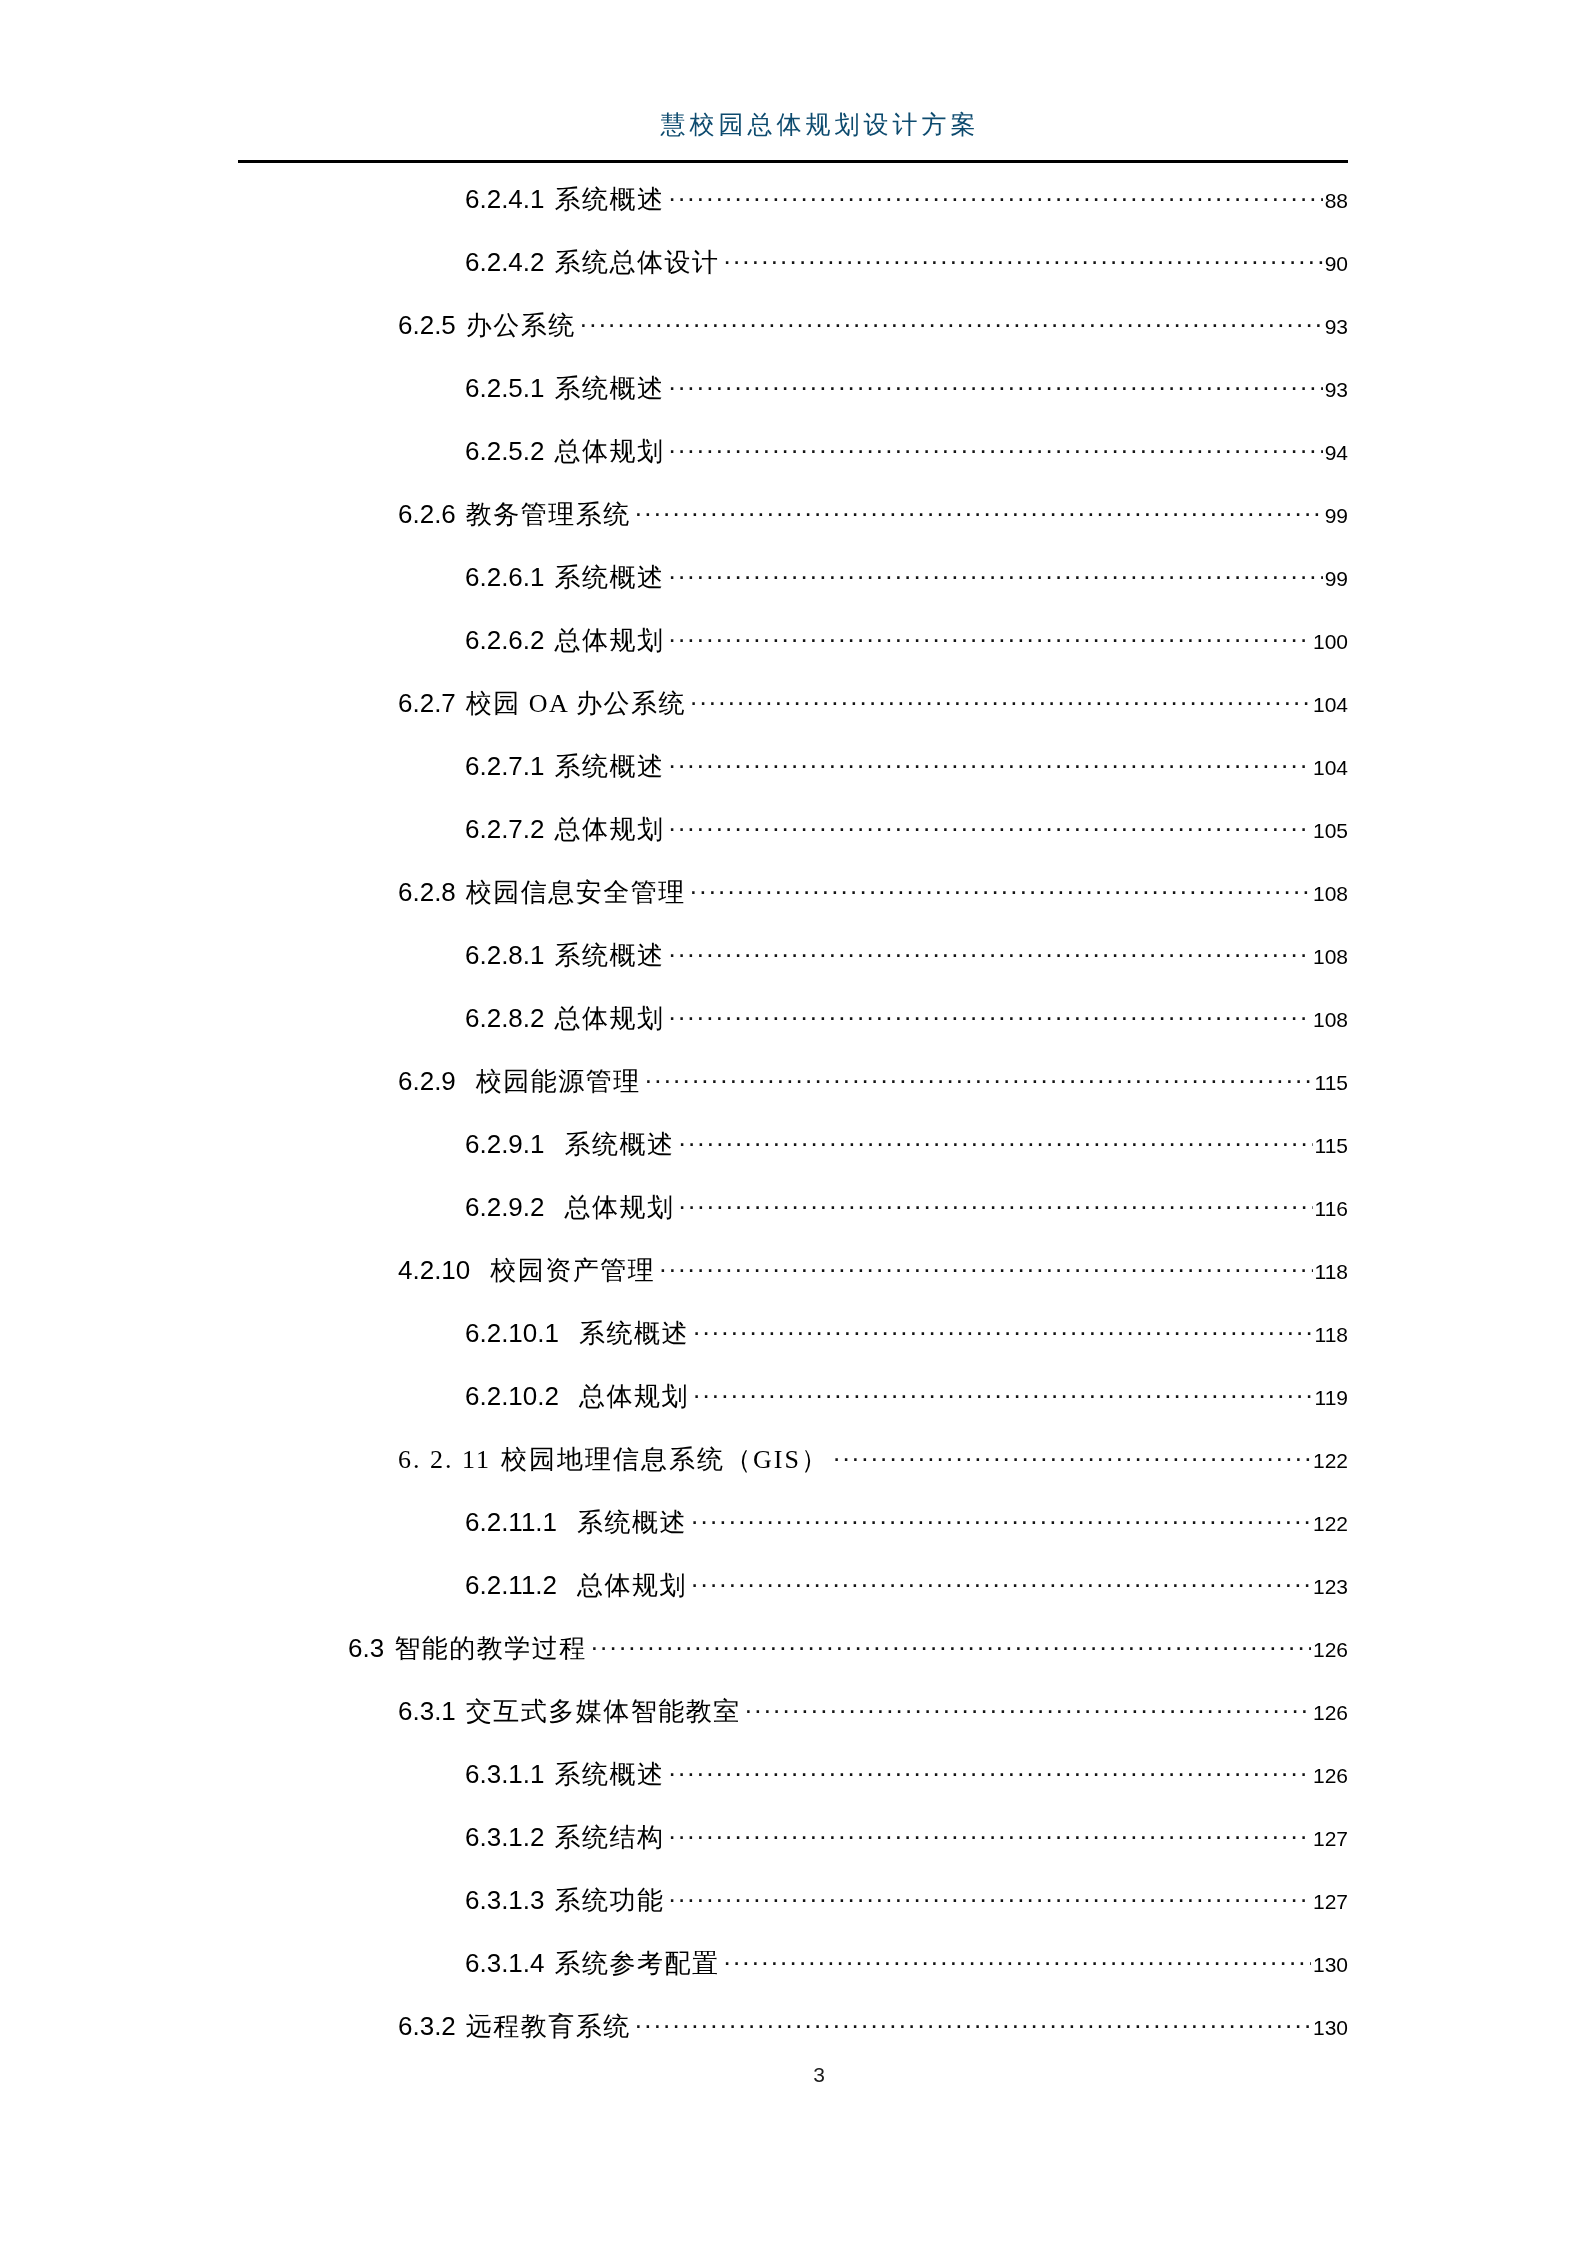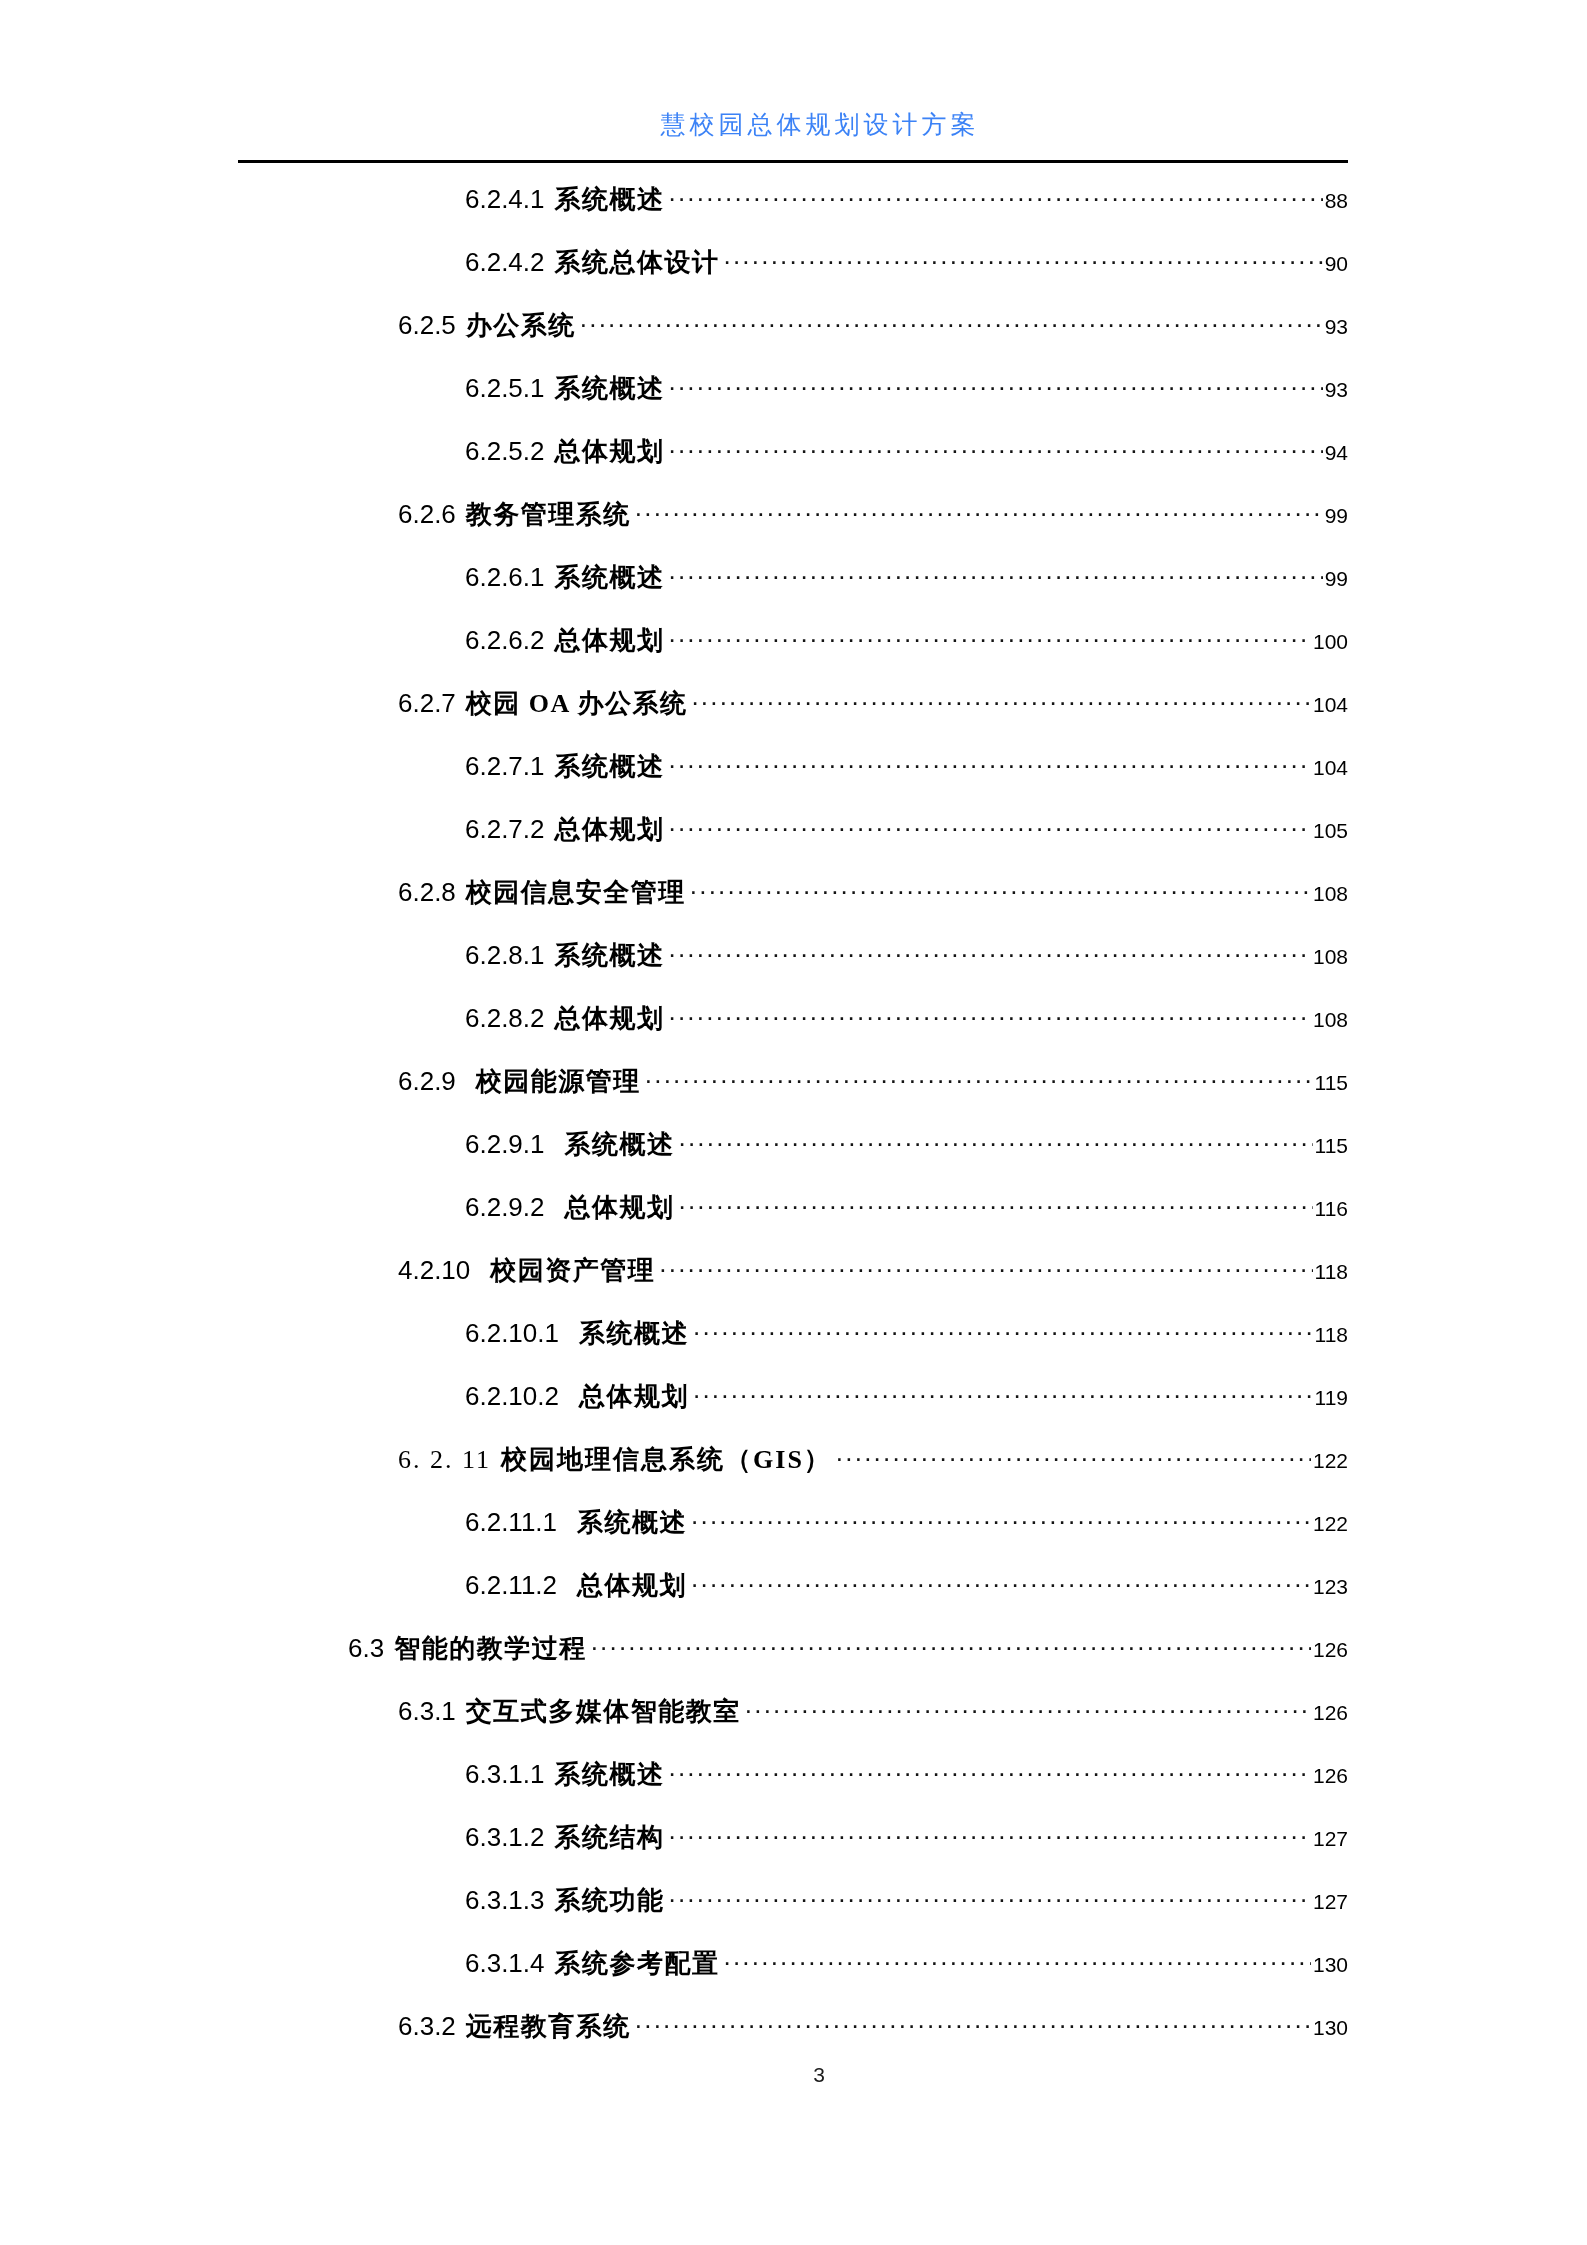--- a/index.html
+++ b/index.html
@@ -24,21 +24,21 @@
     left: 238px;
     top: 108px;
     width: 1112px;
     text-align: center;
   }
   .header-title {
     display: inline-block;
     font-family: Liberation Mono, monospace;
     font-size: 25px;
     letter-spacing: 4px;
-    color: #3b82f6;
+    color: #0c4a6e;
     white-space: nowrap;
     padding-left: 52px;
   }
   .header-rule {
     position: absolute;
     left: 238px;
     top: 160px;
     width: 1110px;
     height: 3px;
     background: #000000;
@@ -63,21 +63,20 @@
     font-family: "Liberation Sans", "DejaVu Sans", sans-serif;
     font-weight: 400;
     letter-spacing: 0px;
     flex: 0 0 auto;
   }
   .toc-row .title {
     font-family: "Liberation Serif", "DejaVu Serif", serif;
     letter-spacing: 1.5px;
     flex: 0 0 auto;
     padding-left: 10px;
-    font-weight: bold;
   }
   .toc-row .leader {
     flex: 1 1 auto;
     overflow: hidden;
     min-width: 10px;
     margin: 0 2px 0 4px;
     position: relative;
     height: 1em;
   }
   .toc-row .leader::before {

